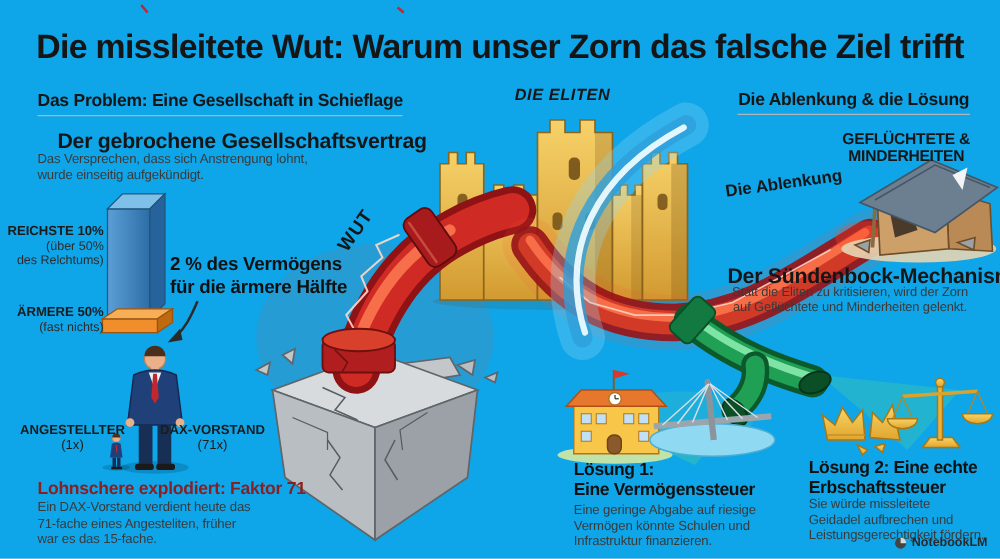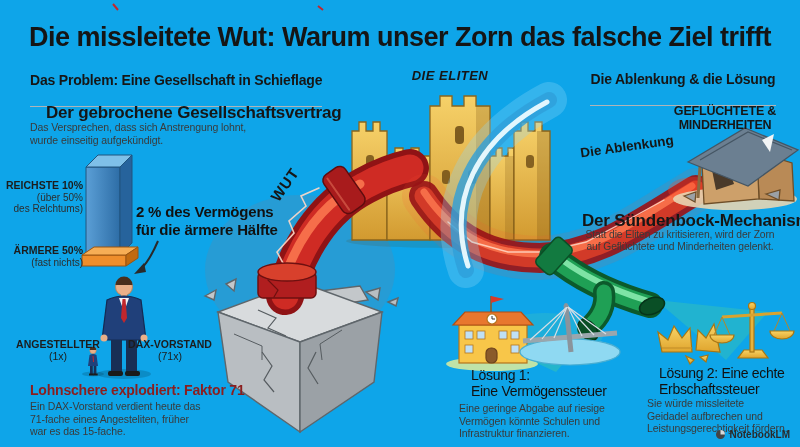--- a/index.html
+++ b/index.html
@@ -4,21 +4,21 @@
 <style>
   html,body{margin:0;padding:0;background:#e8eaec;}
   .canvas{
     position:relative;width:800px;height:447px;overflow:hidden;
     background:#0ea5e9;
     font-family:"Liberation Sans",sans-serif;color:#161616;
   }
   .art{position:absolute;inset:0;}
   .t{position:absolute;white-space:nowrap;}
   .title{left:0;right:0;top:22px;text-align:center;font-size:27px;font-weight:800;letter-spacing:-0.5px;color:#151515;}
-  .sec-head{font-size:14px;font-weight:700;letter-spacing:-0.2px;border-bottom:1.5px solid #aeb4b8;padding-bottom:18px;}
+  .sec-head{font-size:14px;font-weight:700;letter-spacing:-0.2px;border-bottom:1.5px solid #aeb4b8;padding-bottom:4px;}
   .lh{left:30px;top:72px;min-width:282px;}
   .rh{left:590px;top:71px;width:186px;text-align:center;}
   .sub-title{font-size:17px;font-weight:700;letter-spacing:-0.2px;padding-left:16px;}
   .body{font-size:10.5px;line-height:12.5px;color:#3a3a3a;letter-spacing:-0.1px;}
   .contract-title{left:30px;top:103px;}
   .contract-body{left:30px;top:121px;}
   .chart-lab{width:83px;text-align:right;font-size:10.5px;font-weight:700;line-height:11.5px;color:#1c1c1c;}
   .chart-lab .sub{font-weight:400;font-size:10px;color:#2d2d2d;}
   .rich{left:0;top:180px;}
   .poor{left:0;top:245px;}
@@ -28,21 +28,21 @@
   .emp{left:6px;top:338px;}
   .ceo{left:118px;top:338px;}
   .paygap-title{left:30px;top:382px;font-size:14px;font-weight:700;letter-spacing:-0.2px;color:#8b1e1e;}
   .paygap-body{left:30px;top:400px;}
   .elites{left:384px;top:68px;width:132px;text-align:center;font-size:13px;font-weight:800;letter-spacing:.5px;font-style:italic;}
   .wut{left:266px;top:176px;font-size:15px;font-weight:800;letter-spacing:1px;transform:rotate(-55deg);}
   .target{left:652px;top:105px;width:146px;text-align:center;font-size:12.5px;font-weight:800;line-height:13.5px;letter-spacing:-0.2px;}
   .distract{left:580px;top:139px;font-size:13.5px;font-weight:800;transform:rotate(-8deg);}
   .mech-title{left:566px;top:211px;width:228px;text-align:center;}
   .mech-body{left:566px;top:229px;width:228px;text-align:center;font-size:10.3px;line-height:12px;}
-  .sol-title{font-size:14px;font-weight:400;line-height:16px;letter-spacing:-0.3px;color:#111;margin-left:12px;}
+  .sol-title{font-size:14px;font-weight:700;line-height:16px;letter-spacing:-0.3px;color:#111;}
   .s1t{left:459px;top:367px;}
   .s1b{left:459px;top:402px;}
   .s2t{left:647px;top:365px;}
   .s2b{left:647px;top:397px;}
   .watermark{position:absolute;right:10px;bottom:7px;display:flex;align-items:center;gap:3px;font-size:10px;font-weight:700;color:#2a2a2a;}
 </style>
 </head>
 <body>
 
 <div class="canvas">

